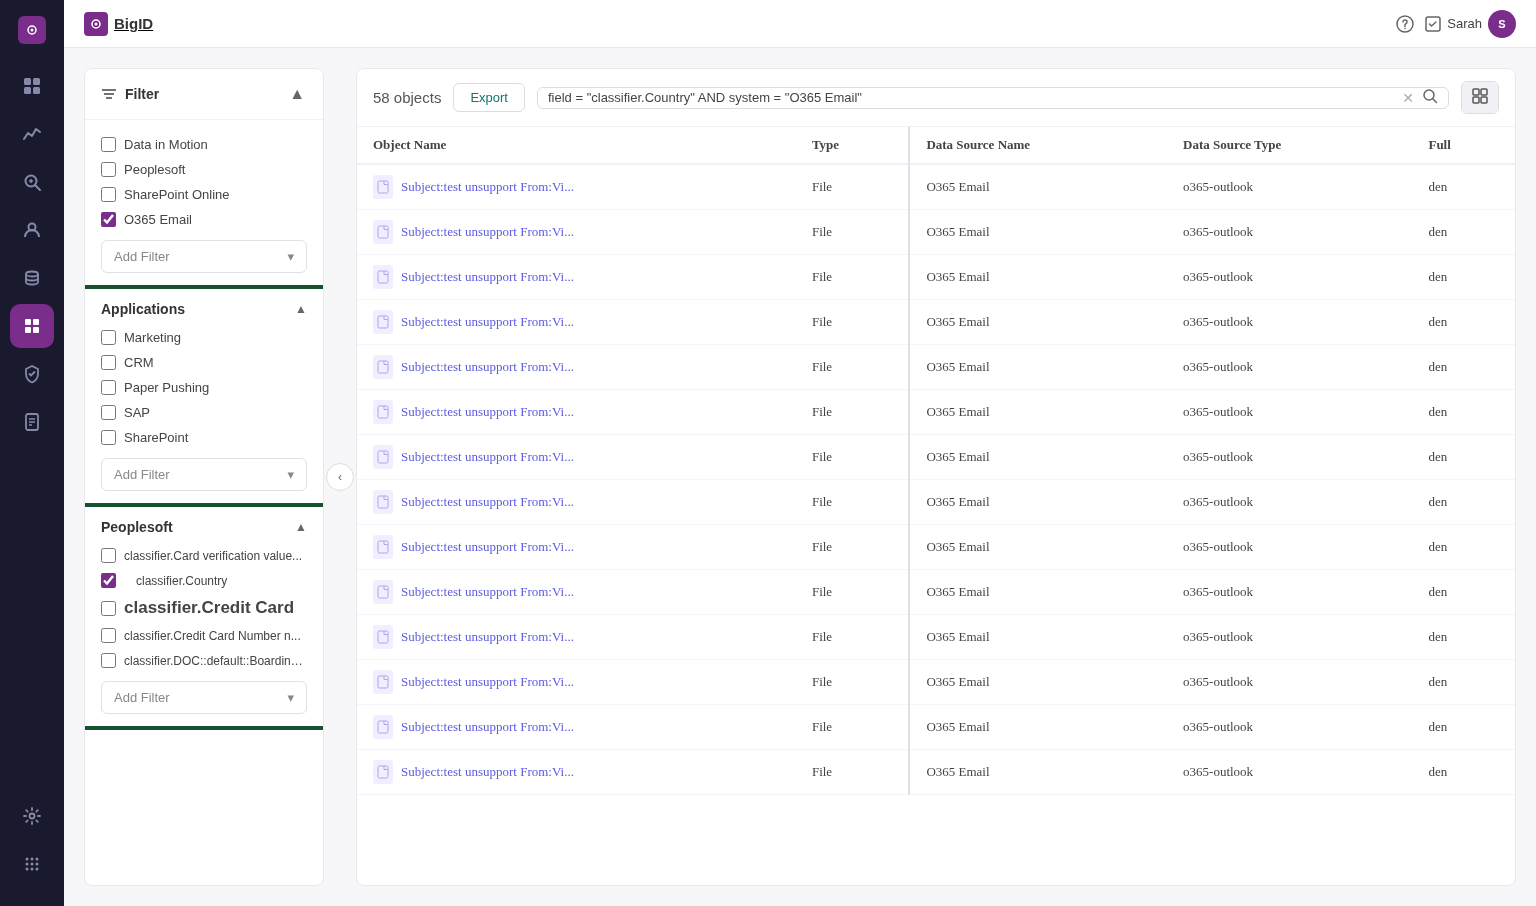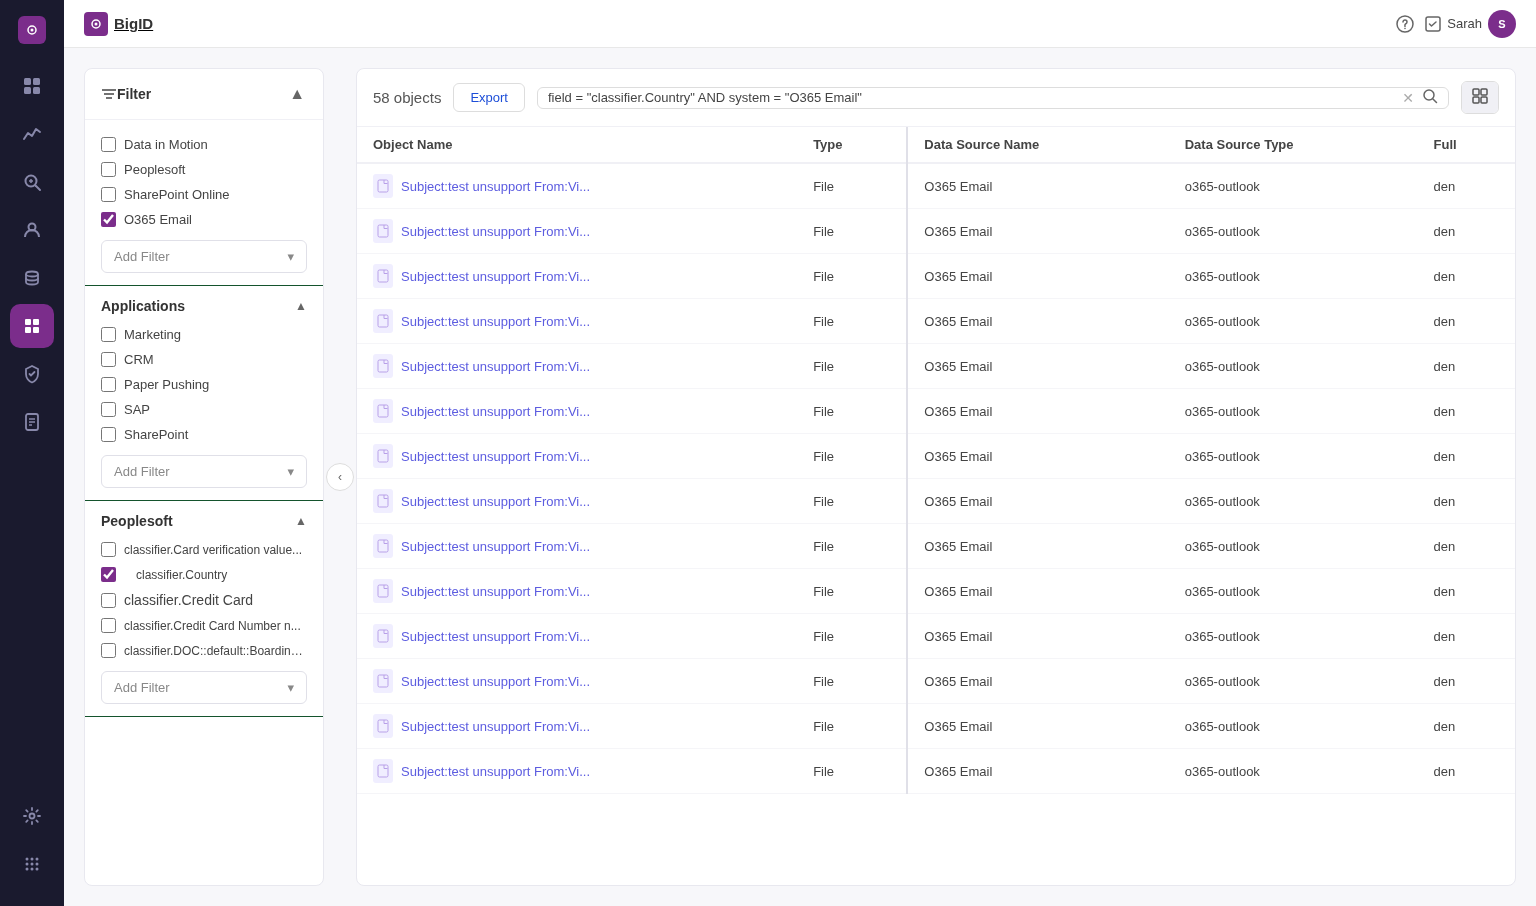--- a/index.html
+++ b/index.html
@@ -125,35 +125,36 @@
     .filter-header {
       display: flex;
       align-items: center;
       justify-content: space-between;
       padding: 14px 16px;
       border-bottom: 1px solid #f0f0f5;
     }
     .filter-title {
       display: flex;
       align-items: center;
+      gap: 8px;
       font-weight: 600;
       font-size: 14px;
       color: #333;
     }
     .filter-collapse-btn {
       background: none;
       border: none;
       cursor: pointer;
       color: #666;
       font-size: 16px;
       padding: 2px;
     }
     .filter-section {
       padding: 12px 16px;
-      border-bottom: 1px solid #14532d;
+      border-bottom: 4px solid #14532d;
     }
     .filter-item {
       display: flex;
       align-items: center;
       gap: 8px;
       padding: 5px 0;
       cursor: pointer;
     }
     .filter-item label {
       font-size: 13px;
@@ -212,21 +213,21 @@
       color: #555;
       white-space: nowrap;
     }
     .export-btn {
       padding: 6px 16px;
       border: 1px solid #ddd;
       border-radius: 6px;
       background: white;
       cursor: pointer;
       font-size: 13px;
-      color: #1d4ed8;
+      color: #0f766e;
     }
     .search-bar {
       flex: 1;
       display: flex;
       align-items: center;
       border: 1px solid #ddd;
       border-radius: 6px;
       padding: 0 10px;
       gap: 8px;
       background: white;
@@ -259,20 +260,21 @@
     .view-btn.active { background: #f0f0f5; }
 
     
     .results-table {
       flex: 1;
       overflow-y: auto;
     }
     table {
       width: 100%;
       border-collapse: collapse;
+      font-family: Liberation Serif, serif;
     }
     thead tr {
       border-bottom: 2px solid #f0f0f5;
     }
     th {
       text-align: left;
       padding: 10px 16px;
       font-size: 13px;
       font-weight: 600;
       color: #444;
@@ -522,21 +524,21 @@
               <div class="filter-item">
                 <input type="checkbox" class="filter-checkbox" id="cv" style="">
                 <label for="cv" style="font-size:12px; max-width:180px; overflow:hidden; text-overflow:ellipsis; white-space:nowrap;">classifier.Card verification value...</label>
               </div>
               <div class="filter-item">
                 <input type="checkbox" class="filter-checkbox" id="cntry" checked="" style="">
                 <label for="cntry" style="font-size:12px;margin-left:12px;">classifier.Country</label>
               </div>
               <div class="filter-item">
                 <input type="checkbox" class="filter-checkbox" id="cc" style="">
-                <label for="cc" style="font-size:14px;">classifier.Credit Card</label>
+                <label for="cc" style="font-size:17px;font-weight:bold;">classifier.Credit Card</label>
               </div>
               <div class="filter-item">
                 <input type="checkbox" class="filter-checkbox" id="ccn" style="">
                 <label for="ccn" style="font-size:12px; max-width:180px; overflow:hidden; text-overflow:ellipsis; white-space:nowrap;">classifier.Credit Card Number n...</label>
               </div>
               <div class="filter-item">
                 <input type="checkbox" class="filter-checkbox" id="doc" style="">
                 <label for="doc" style="font-size:12px; max-width:180px; overflow:hidden; text-overflow:ellipsis; white-space:nowrap;">classifier.DOC::default::Boarding...</label>
               </div>
               <div class="filter-add">

